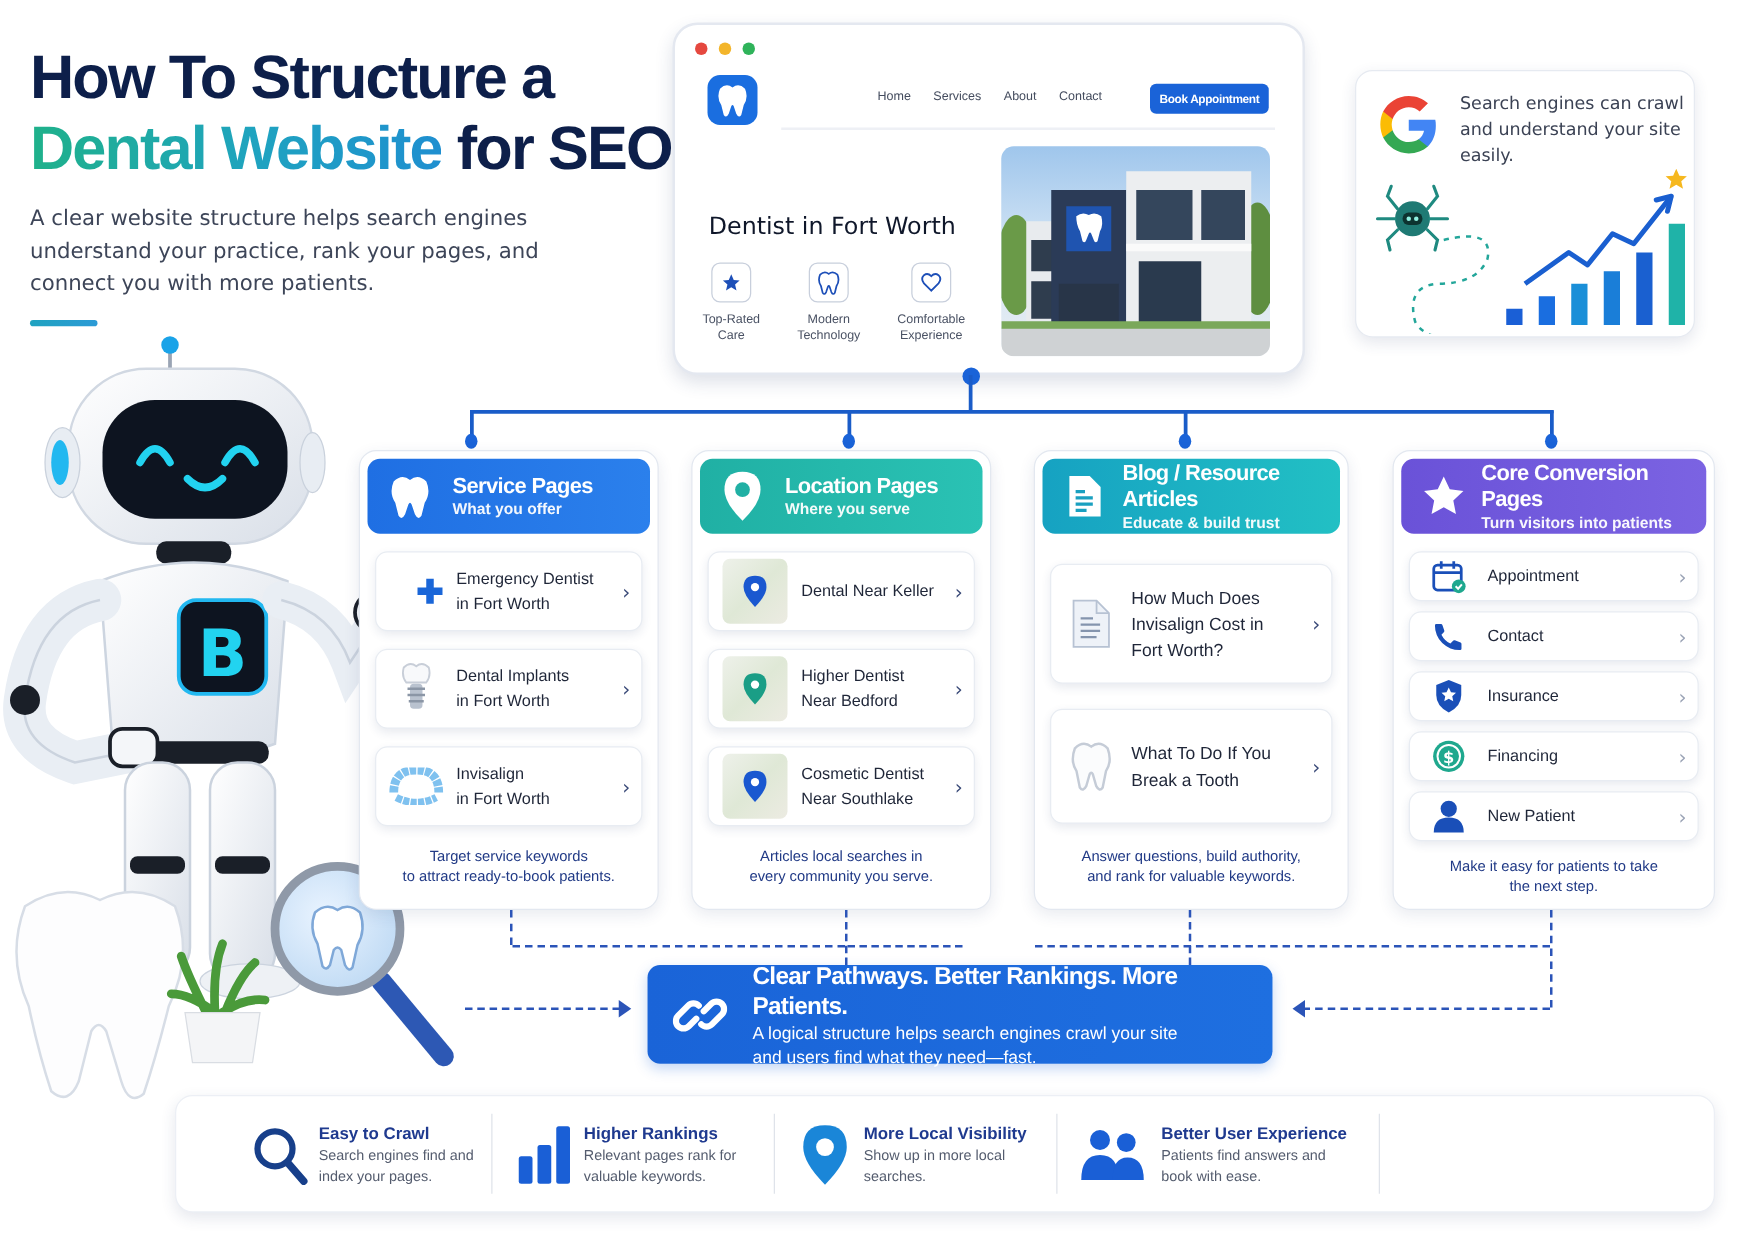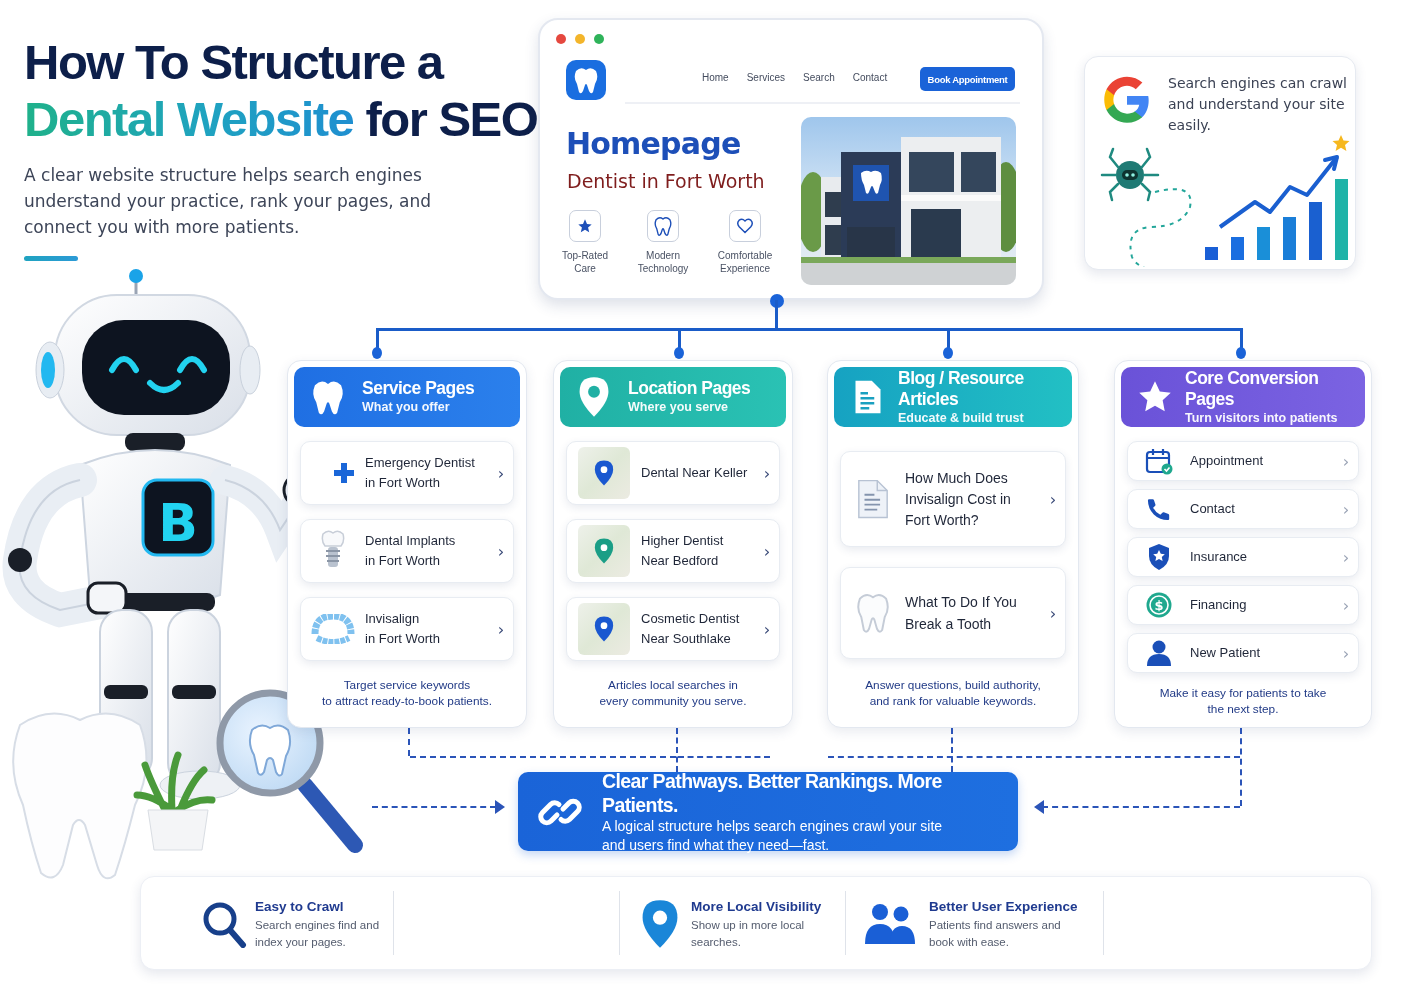--- a/index.html
+++ b/index.html
@@ -15,21 +15,21 @@
 
   
   .browser { left: 538px; top: 18px; width: 506px; height: 282px; background: #fff; border: 2px solid #e4e8f0; border-radius: 20px; box-shadow: 0 6px 14px rgba(40,60,110,0.15); }
   .dots { left: 16px; top: 14px; display: flex; gap: 9px; }
   .dot { width: 10px; height: 10px; border-radius: 50%; }
   .logo-tile { left: 26px; top: 40px; width: 40px; height: 40px; border-radius: 10px; background: #1a6ee0; display: flex; align-items: center; justify-content: center; }
   .nav { left: 162px; top: 52px; display: flex; gap: 18px; font-size: 10px; color: #444c5e; }
   .book-btn { left: 380px; top: 47px; width: 95px; height: 24px; border-radius: 5px; background: #1a63d8; color: #fff; font-size: 9.5px; font-weight: bold; letter-spacing: -0.3px; display: flex; align-items: center; justify-content: center; border: none; }
   .nav-divider { left: 85px; top: 82px; width: 395px; height: 2px; background: #eef0f5; }
   .hp-title { left: 26px; top: 106px; font-size: 30px; font-weight: bold; color: #1d4fb8; letter-spacing: -0.8px; font-family: "DejaVu Sans", sans-serif; }
-  .hp-sub { left: 27px; top: 150px; font-size: 19px; color: #7f1d1d; font-family: "DejaVu Sans", sans-serif; }
+  .hp-sub { left: 27px; top: 150px; font-size: 19px; color: #0f172a; font-family: "DejaVu Sans", sans-serif; }
   .feat { top: 190px; width: 66px; text-align: center; }
   .feat-icon { margin: 0 auto; width: 32px; height: 32px; border: 1.5px solid #c8cfdc; border-radius: 7px; display: flex; align-items: center; justify-content: center; background: #fff; }
   .feat-label { margin-top: 7px; font-size: 10px; line-height: 13px; color: #4a5264; }
   .building { left: 261px; top: 97px; width: 215px; height: 168px; border-radius: 10px; overflow: hidden; background: linear-gradient(180deg,#9fc6ec 0%,#cfe2f4 45%,#e9eef2 100%); }
   .hp-node { left: 230px; top: 274px; width: 14px; height: 14px; border-radius: 50%; background: #1a63d8; }
 
   
   .gcard { left: 1084px; top: 56px; width: 272px; height: 214px; border-radius: 14px; background: #fff; border: 1.5px solid #e6eaf1; box-shadow: 0 4px 12px rgba(40,60,110,0.12); }
   .gtext { left: 83px; top: 16px; width: 180px; font-family: "DejaVu Sans", sans-serif; font-size: 14px; line-height: 21px; color: #3b4254; }
 
@@ -146,26 +146,25 @@
     <span class="dot" style="background:#2fb35a"></span>
   </div>
   <div class="abs logo-tile">
     <svg width="26" height="28" viewBox="0 0 26 28">
         <path d="M3 5 q5 -5 10 -1 q5 -4 10 1 q3 7 -1 13 l-2 8 q-2 3 -4 -1 l-2 -6 q-1 -2 -2 0 l-2 6 q-2 4 -4 1 l-2 -8 q-4 -6 -1 -13 z" fill="#fff"></path>
       </svg>
   </div>
   <div class="abs nav">
     <span>Home</span>
     <span>Services</span>
-    <span>Search</span>
+    <span>About</span>
     <span>Contact</span>
   </div>
   <button class="abs book-btn">Book Appointment</button>
   <div class="abs nav-divider"></div>
-  <div class="abs hp-title">Homepage</div>
   <div class="abs hp-sub">Dentist in Fort Worth</div>
 
   <div class="abs feat" style="left:12px">
     <div class="feat-icon">
       <svg width="16" height="16" viewBox="0 0 24 24">
           <path d="M12 2 l3 7 7 .6 -5.4 4.7 1.7 7.2 -6.3 -3.9 -6.3 3.9 1.7 -7.2 -5.4 -4.7 7 -.6z" fill="#1d4fb8"></path>
         </svg>
     </div>
     <div class="feat-label">
         <div>Top-Rated</div>
@@ -530,20 +529,34 @@
           <line x1="29" y1="30" x2="42" y2="45" stroke="#173f8a" stroke-width="6" stroke-linecap="round"></line>
         </svg>
     </span>
     <div>
         <div class="btxt-title">Easy to Crawl</div>
         <div class="btxt-desc">Search engines find and</div>
         <div class="btxt-desc">index your pages.</div>
       </div>
   </div>
   <div class="bdiv" style="left:252px"></div>
+  <div class="benefit" style="left:266px">
+    <span class="bicon">
+      <svg width="46" height="50" viewBox="0 0 46 50">
+          <rect x="2" y="26" width="11" height="22" rx="2" fill="#1a5fd6"></rect>
+          <rect x="17" y="17" width="11" height="31" rx="2" fill="#1a5fd6"></rect>
+          <rect x="32" y="2" width="11" height="46" rx="2" fill="#1a5fd6"></rect>
+        </svg>
+    </span>
+    <div>
+        <div class="btxt-title">Higher Rankings</div>
+        <div class="btxt-desc">Relevant pages rank for</div>
+        <div class="btxt-desc">valuable keywords.</div>
+      </div>
+  </div>
   <div class="bdiv" style="left:478px"></div>
   <div class="benefit" style="left:490px">
     <span class="bicon">
       <svg width="38" height="52" viewBox="0 0 24 32">
           <path d="M12 1 q11 0 11 11 q0 8 -11 19 q-11 -11 -11 -19 q0 -11 11 -11z" fill="#1a86d8"></path>
           <circle cx="12" cy="12" r="4.5" fill="#fff"></circle>
         </svg>
     </span>
     <div>
         <div class="btxt-title">More Local Visibility</div>

